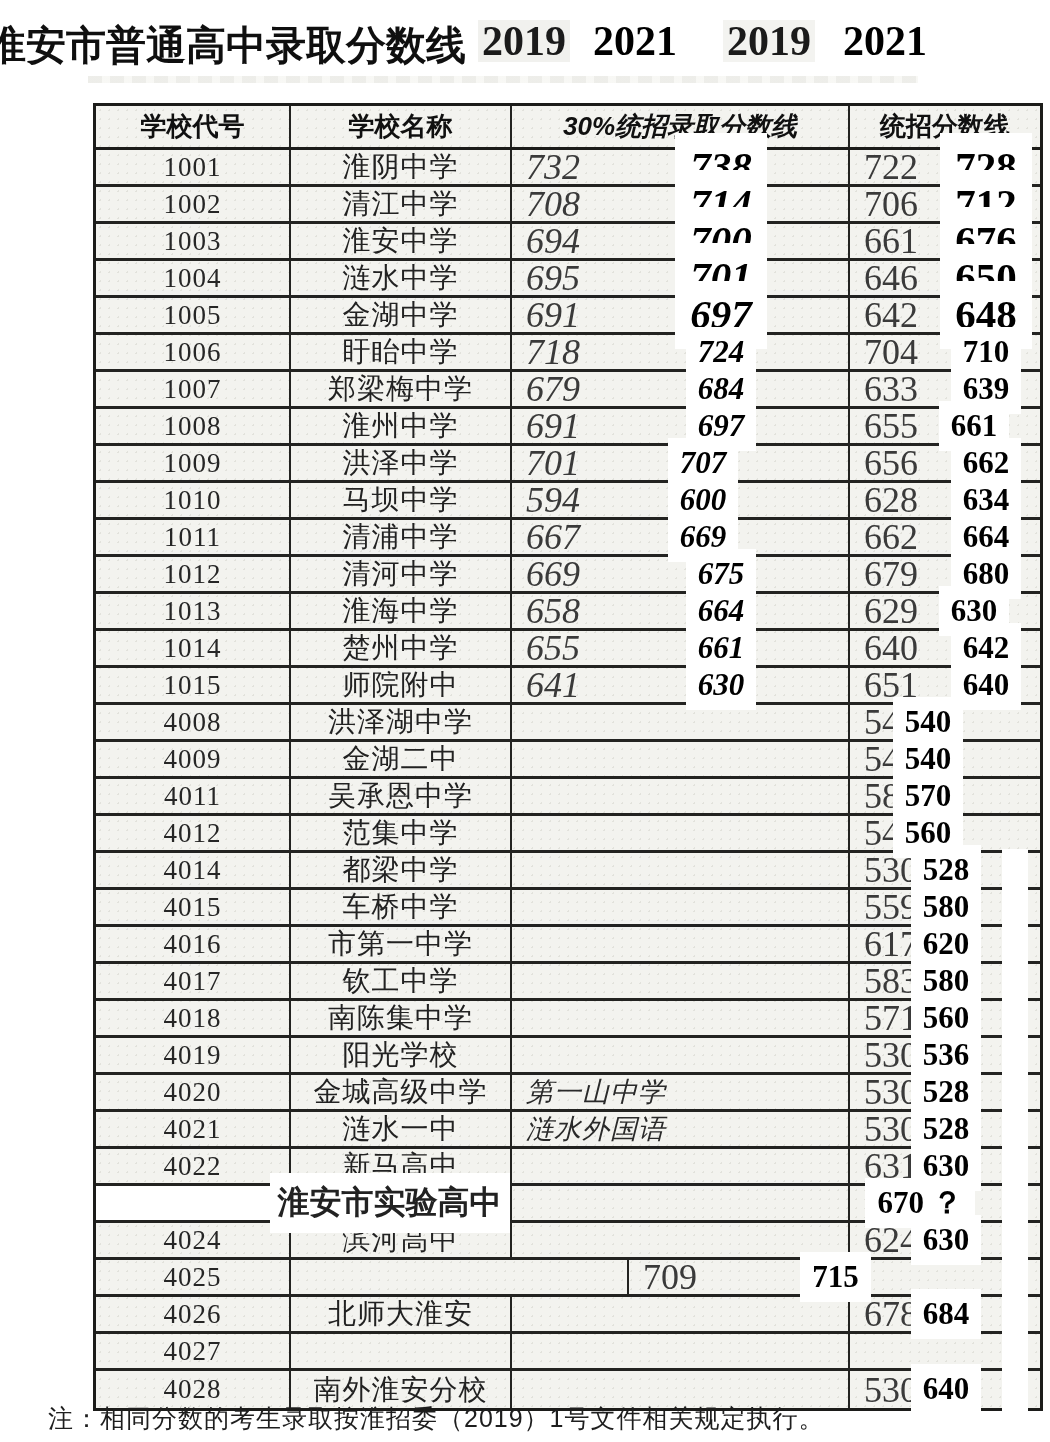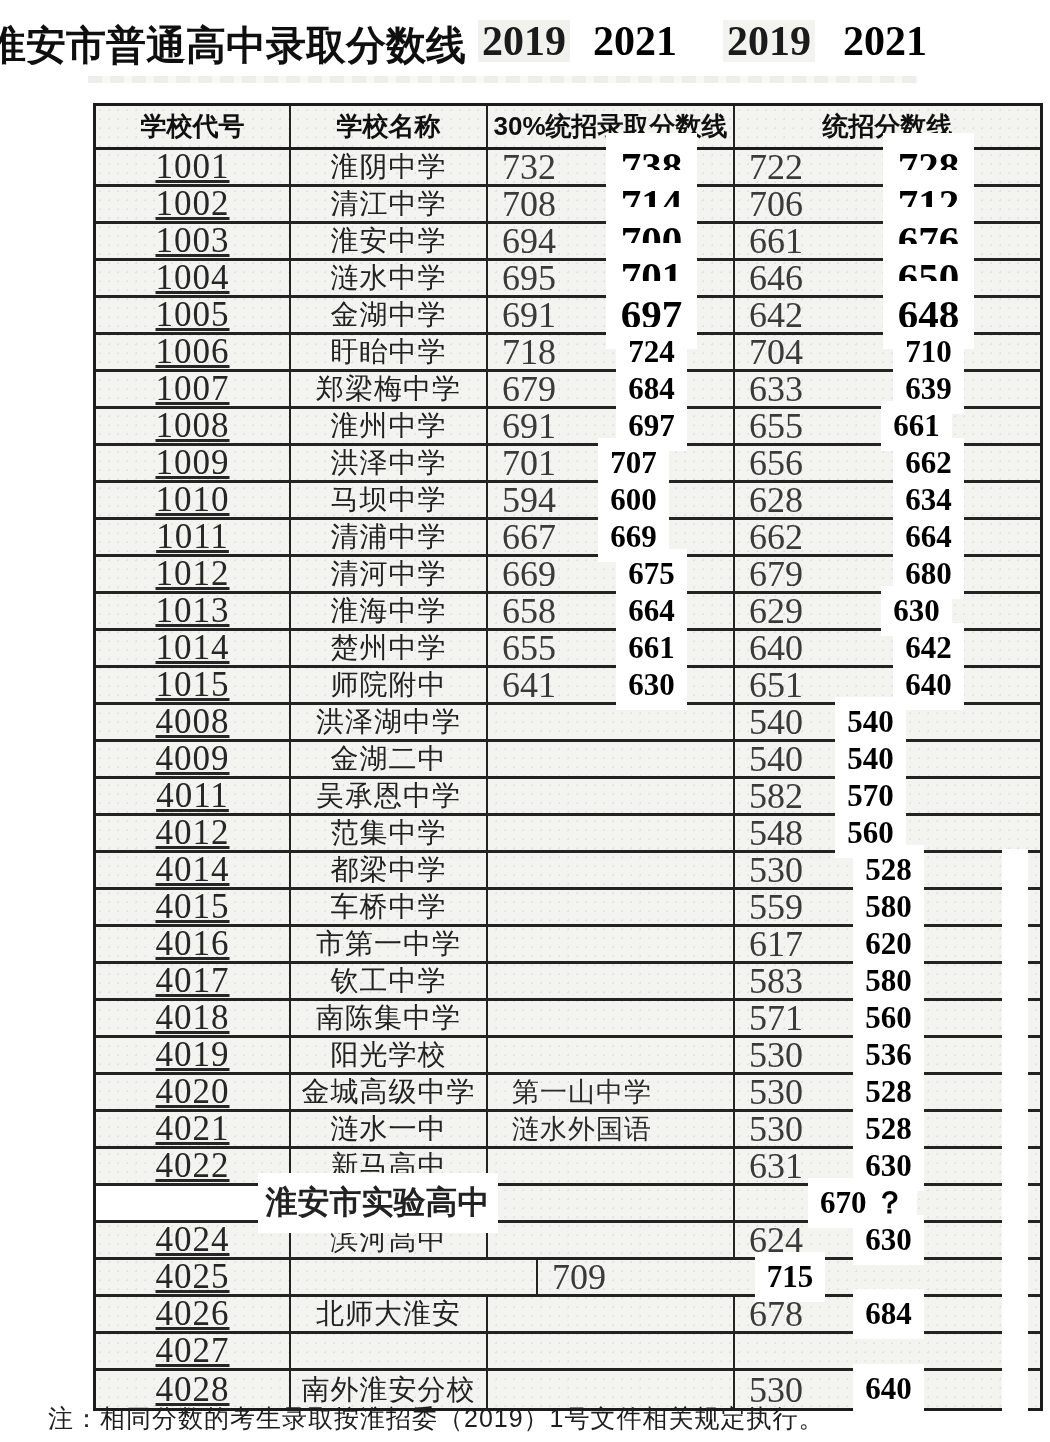--- a/index.html
+++ b/index.html
@@ -36,33 +36,33 @@
     margin-left:48px;
   }
   .thead {
     display:flex; height:44px; border-bottom:3px solid #1c1c1a;
   }
   .thead .c { font-weight:bold; font-size:26px; color:#101010; justify-content:center; }
   .row { display:flex; height:37px; border-bottom:3px solid #232321; position:relative; }
   #tbody .row:last-child { border-bottom:none; }
   .c { height:100%; display:flex; align-items:center; }
   .c-code { width:195px; justify-content:center; border-right:2px solid #232321; }
-  .c-name { width:197px; justify-content:center; border-right:2px solid #232321; }
-  .c-p30  { width:247px; border-right:2px solid #232321; }
+  .c-name { width:221px; justify-content:center; border-right:2px solid #232321; }
+  .c-p30  { width:338px; border-right:2px solid #232321;font-style:italic; }
   .c-line { flex:1; }
   .code {
-    font-family:"Liberation Serif", serif; font-size:35px; color:#262626; letter-spacing:1px;text-decoration:underline;
+    font-family:"Liberation Serif", serif; font-size:27px; color:#262626; letter-spacing:1px;
   }
   .name { font-size:28px; color:#222; white-space:nowrap; letter-spacing:1px; }
   .va {
     font-family:"Liberation Serif", serif; font-size:36px; color:#3a3a3a;
     width:82px; padding-left:14px; flex:none;
   }
   .va:empty { display:none; }
-  .alt { font-size:27px; color:#2a2a2a; padding-left:24px; white-space:nowrap; letter-spacing:1px; }
+  .alt { font-size:27px; color:#2a2a2a; padding-left:14px; white-space:nowrap; letter-spacing:1px; }
   .alt:empty { display:none; }
   .vbwrap { flex:1; display:flex; justify-content:center; align-items:center; height:100%; }
   .vb {
     font-family:"Liberation Serif", serif; font-weight:bold; font-size:31px; color:#000;
     line-height:1.05; background:#fff; box-shadow:0 0 0 9px #fff;
     position:relative; z-index:2; padding:0 3px; white-space:nowrap;
   }
   .vb:empty { display:none; box-shadow:none; background:transparent; }
   
   #tbody .row:nth-child(-n+5) .vb { font-size:41px; box-shadow:0 0 0 12px #fff; }

